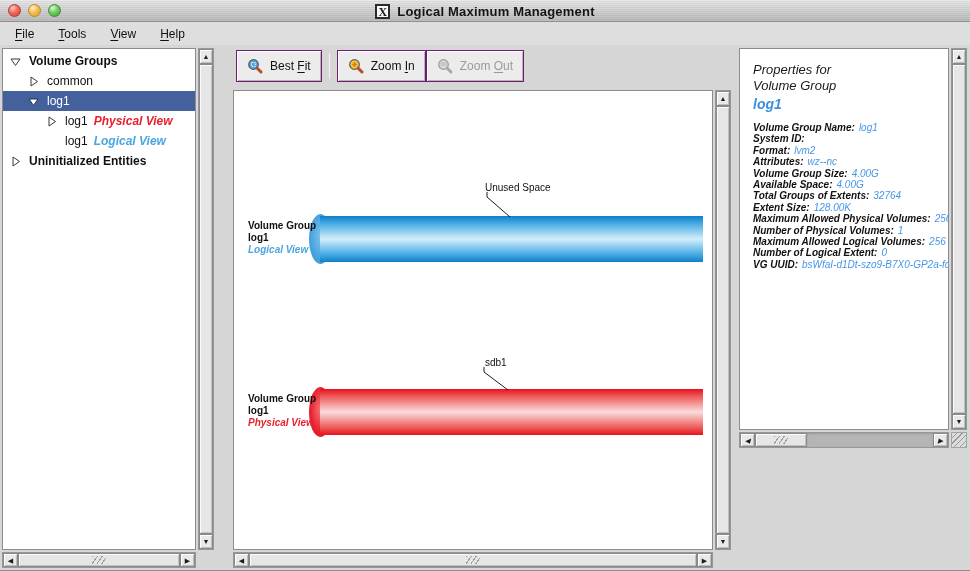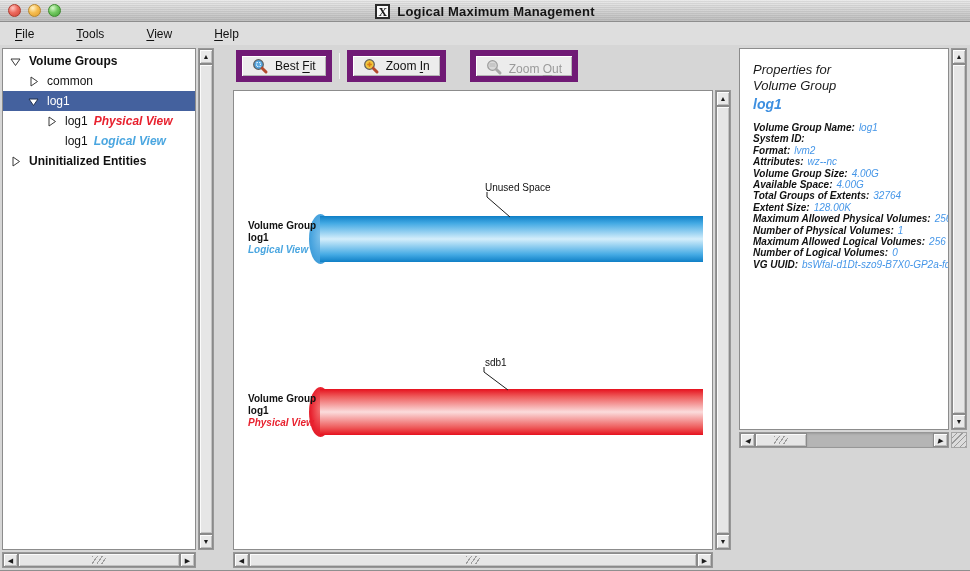--- a/index.html
+++ b/index.html
@@ -21,21 +21,21 @@
   .tl.yellow { background:radial-gradient(circle at 35% 28%, #fff3c9, #f6bd50 45%, #df9c2d); border:1px solid #b8862b; }
   .tl.green  { background:radial-gradient(circle at 35% 28%, #d9f8cd, #74ca62 45%, #3f9c34); border:1px solid #3c8a2e; }
   .title-center { position:absolute; left:0; right:0; top:0; height:22px;
     display:flex; align-items:center; justify-content:center; gap:7px; }
   .xicon { display:inline-block; width:15px; height:15px; line-height:13px; text-align:center;
     border:2px solid #2b2b2b; background:#fafafa; color:#1c1c1c;
     font-family:"Liberation Serif", serif; font-weight:bold; font-size:12px; }
   .title-text { font-size:13px; font-weight:bold; color:#151515; letter-spacing:.2px; }
 
   
-  .menubar { height:23px; display:flex; align-items:center; padding-left:8px; background:#dedede;gap:18px; }
+  .menubar { height:23px; display:flex; align-items:center; padding-left:8px; background:#dedede; }
   .menu-item { font-size:12px; color:#111; padding:3px 7px; margin-right:10px; cursor:default; }
   .menu-item u, .tbl u { text-decoration:underline; text-underline-offset:2px; }
 
   
   .main { position:relative; height:526px; }
   .panel { position:absolute; display:grid; gap:2px; }
   .panel-left  { left:2px;   top:3px; width:212px; height:520px;
                  grid-template-columns:1fr 16px; grid-template-rows:1fr 16px; }
   .panel-mid   { left:233px; top:3px; width:498px; height:520px;
                  grid-template-columns:1fr 16px; grid-template-rows:40px 1fr 16px; }
@@ -75,26 +75,26 @@
   .l0 { margin-left:6px; }  .l1 { margin-left:24px; }  .l2 { margin-left:42px; }
   .tlabel { margin-left:8px; white-space:nowrap; }
   .tlabel.bold { font-weight:bold; }
   .tsuffix { margin-left:6px; font-style:italic; font-weight:bold; white-space:nowrap; }
   .tsuffix.phys { color:var(--physical_red,#e8212e); }
   .tsuffix.logi { color:var(--logical_blue,#4aa6e0); }
 
   
   .toolbar { grid-column:1 / -1; display:flex; align-items:center; padding:2px 2px 6px 3px; }
   .tbtn { display:flex; align-items:center; gap:6px; height:32px; padding:0 10px;
-          background:#ececec; border:6px solid #701a75;
+          background:#ececec; border:1px solid #701a75;
           box-shadow:inset 1px 1px 0 #ffffff, inset -1px -1px 0 #b5b5b5;
           font-family:"Liberation Sans", sans-serif; font-size:12px; color:#111; cursor:default; }
   .tbtn.disabled { color:#9a9a9a; }
   .tsep { width:1px; height:26px; background:#a8a8a8; border-right:1px solid #f2f2f2; margin:0 7px; }
-  .tbtn + .tbtn { margin-left:24px;align-items:flex-end; }
+  .tbtn + .tbtn { margin-left:0; }
   .mag { display:flex; }
 
   
   .canvas { background:#fff; }
   .ann-svg { position:absolute; inset:0; width:100%; height:100%; pointer-events:none; }
   .vol-label { position:absolute; left:14px; font-size:10px; line-height:12px; color:#111; font-weight:bold; white-space:nowrap; }
   .vol-label .view { font-style:italic; }
   .vol-label .view.logi { color:var(--logical_blue,#4aa6e0); }
   .vol-label .view.phys { color:var(--physical_red,#e8212e); }
   .ann-text { position:absolute; font-size:10px; color:#111; white-space:nowrap; }
@@ -298,21 +298,21 @@
         <div class="p-row"><span class="p-label">System ID:</span><span class="p-value"></span></div>
         <div class="p-row"><span class="p-label">Format:</span><span class="p-value">lvm2</span></div>
         <div class="p-row"><span class="p-label">Attributes:</span><span class="p-value">wz--nc</span></div>
         <div class="p-row"><span class="p-label">Volume Group Size:</span><span class="p-value">4.00G</span></div>
         <div class="p-row"><span class="p-label">Available Space:</span><span class="p-value">4.00G</span></div>
         <div class="p-row"><span class="p-label">Total Groups of Extents:</span><span class="p-value">32764</span></div>
         <div class="p-row"><span class="p-label">Extent Size:</span><span class="p-value">128.00K</span></div>
         <div class="p-row"><span class="p-label">Maximum Allowed Physical Volumes:</span><span class="p-value">256</span></div>
         <div class="p-row"><span class="p-label">Number of Physical Volumes:</span><span class="p-value">1</span></div>
         <div class="p-row"><span class="p-label">Maximum Allowed Logical Volumes:</span><span class="p-value">256</span></div>
-        <div class="p-row"><span class="p-label">Number of Logical Volumes:</span><span class="p-value">0</span></div>
+        <div class="p-row"><span class="p-label">Number of Logical Extent:</span><span class="p-value">0</span></div>
         <div class="p-row"><span class="p-label">VG UUID:</span><span class="p-value">bsWfaI-d1Dt-szo9-B7X0-GP2a-fdRQ-3</span></div>
       </div>
       <div class="sbar v">
         <div class="sbtn up"></div>
         <div class="sthumb"></div>
         <div class="sbtn down"></div>
       </div>
       <div class="sbar h">
         <div class="sbtn left"></div>
         <div class="sthumb small">

